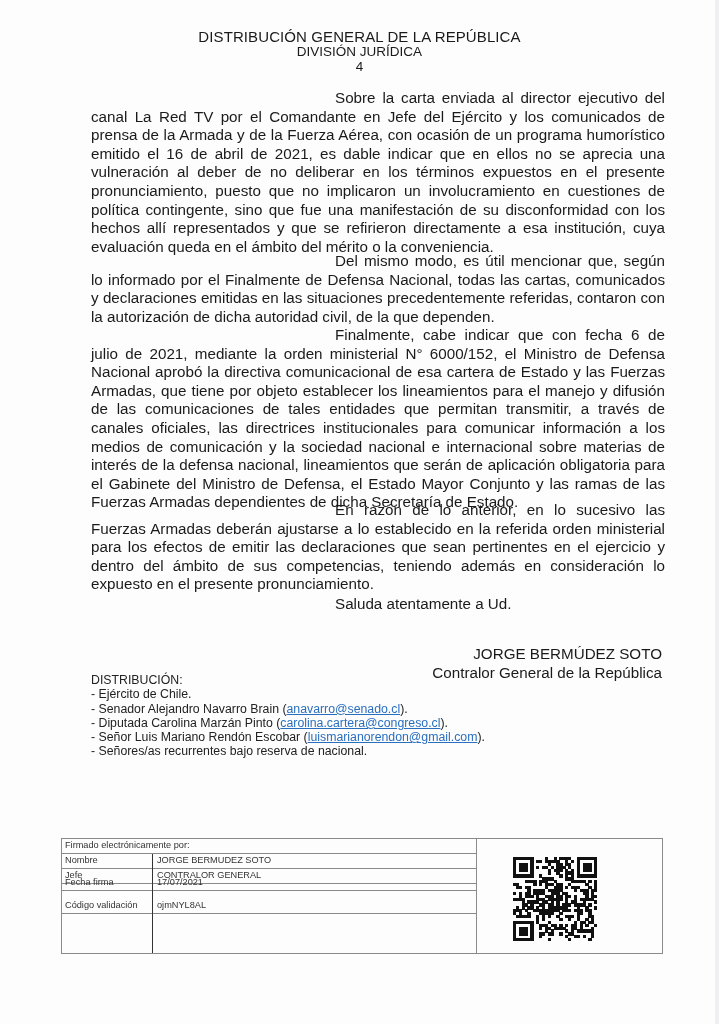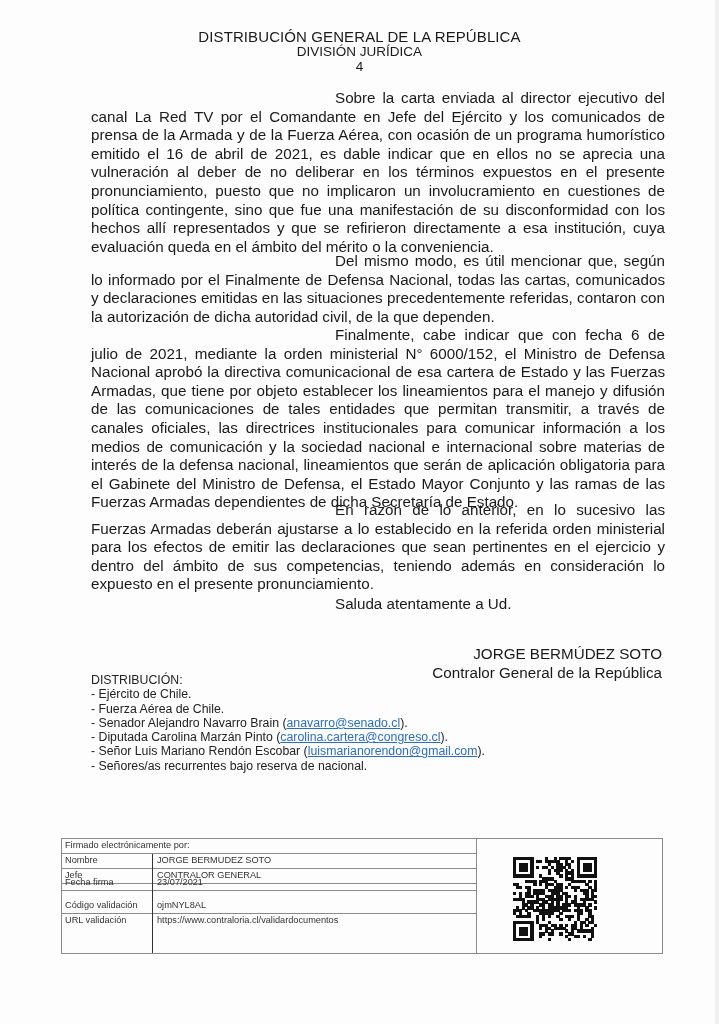--- a/index.html
+++ b/index.html
@@ -59,21 +59,20 @@
 <div class="saluda">Saluda atentamente a Ud.</div>
 
 <div class="signer">
   <div>JORGE BERMÚDEZ SOTO</div>
   <div>Contralor General de la República</div>
 </div>
 
 <div class="dist">
   <div>DISTRIBUCIÓN:</div>
   <div><span>- Ejército de Chile.</span></div>
-  <div><span>- Fuerza Aérea de Chile.</span></div>
   <div><span>- Senador Alejandro Navarro Brain (</span><a>anavarro@senado.cl</a><span>).</span></div>
   <div><span>- Diputada Carolina Marzán Pinto (</span><a>carolina.cartera@congreso.cl</a><span>).</span></div>
   <div><span>- Señor Luis Mariano Rendón Escobar (</span><a>luismarianorendon@gmail.com</a><span>).</span></div>
   <div><span>- Señores/as recurrentes bajo reserva de nacional.</span></div>
 </div>
 
 <div class="sig-table">
   <div class="sig-left">
     <div class="row" style="top:0">
       <span class="lbl">Firmado electrónicamente por:</span>
@@ -81,29 +80,25 @@
     <div class="row" style="top:15px">
       <span class="lbl">Nombre</span>
       <span class="val">JORGE BERMUDEZ SOTO</span>
     </div>
     <div class="row" style="top:30px">
       <span class="lbl">Jefe</span>
       <span class="val">CONTRALOR GENERAL</span>
     </div>
     <div class="row" style="top:37px">
       <span class="lbl">Fecha firma</span>
-      <span class="val">23/07/2021</span>
+      <span class="val">17/07/2021</span>
     </div>
     <div class="row" style="top:60px">
       <span class="lbl">Código validación</span>
       <span class="val">ojmNYL8AL</span>
-    </div>
-    <div class="row last" style="top:75px">
-      <span class="lbl">URL validación</span>
-      <span class="val">https://www.contraloria.cl/validardocumentos</span>
     </div>
     <div class="vdiv"></div>
   </div>
   <div class="qr" id="qr">
       <div style="left: 0px; top: 0px; width: 3.29655px; height: 3.29655px;"></div>
       <div style="left: 2.89655px; top: 0px; width: 3.29655px; height: 3.29655px;"></div>
       <div style="left: 5.7931px; top: 0px; width: 3.29655px; height: 3.29655px;"></div>
       <div style="left: 8.68966px; top: 0px; width: 3.29655px; height: 3.29655px;"></div>
       <div style="left: 11.5862px; top: 0px; width: 3.29655px; height: 3.29655px;"></div>
       <div style="left: 14.4828px; top: 0px; width: 3.29655px; height: 3.29655px;"></div>

